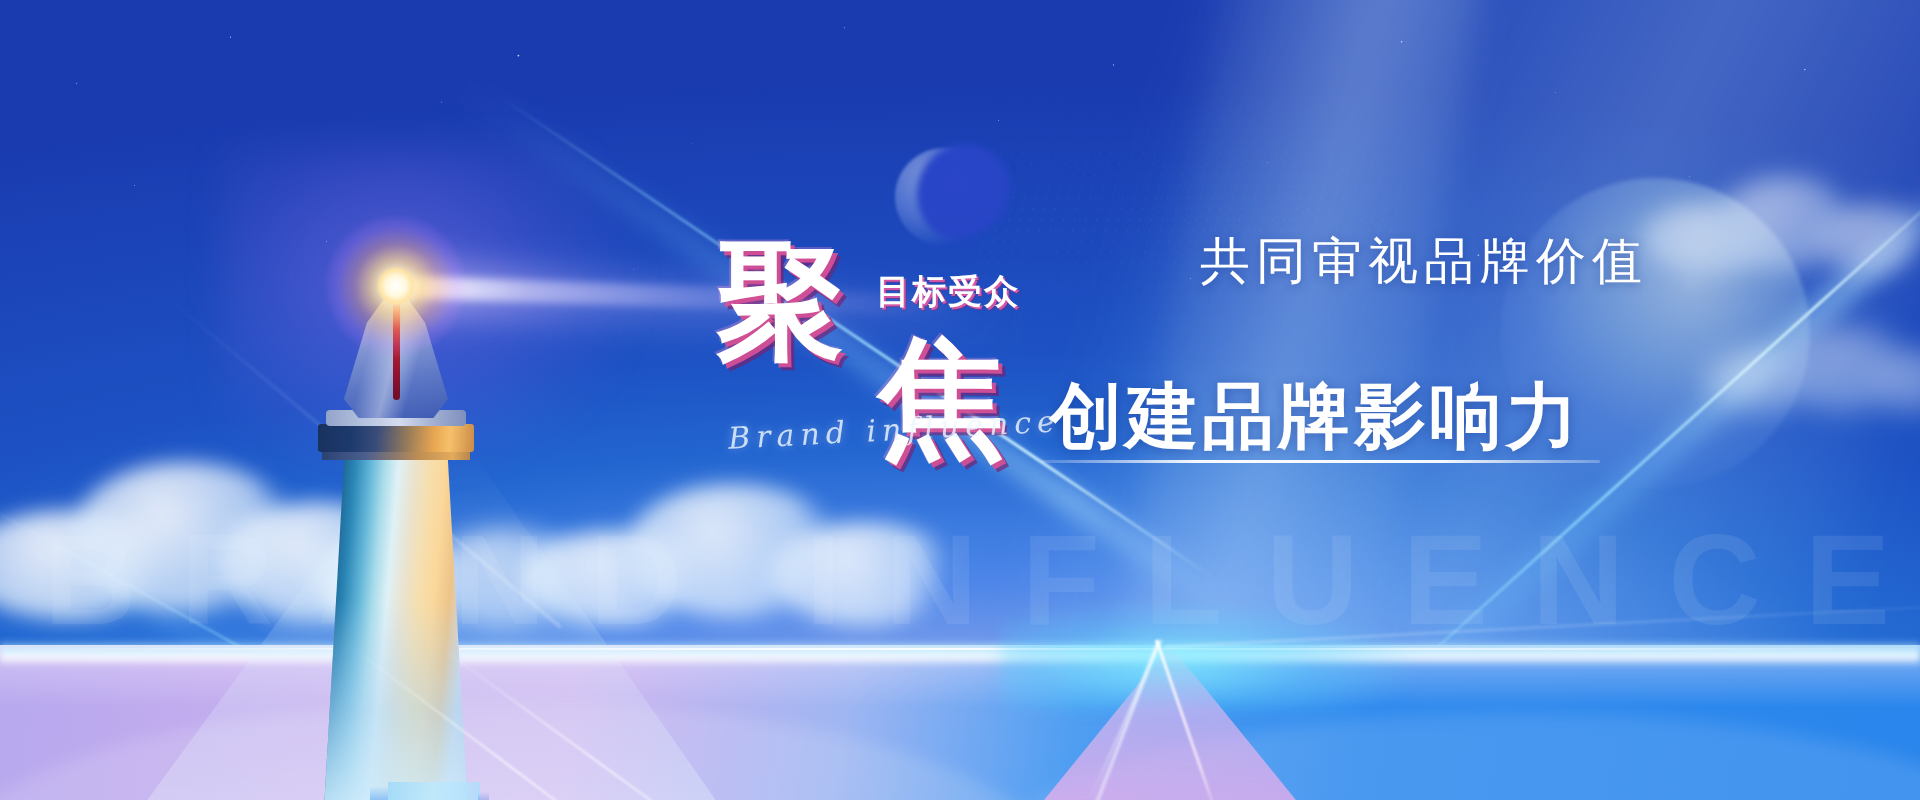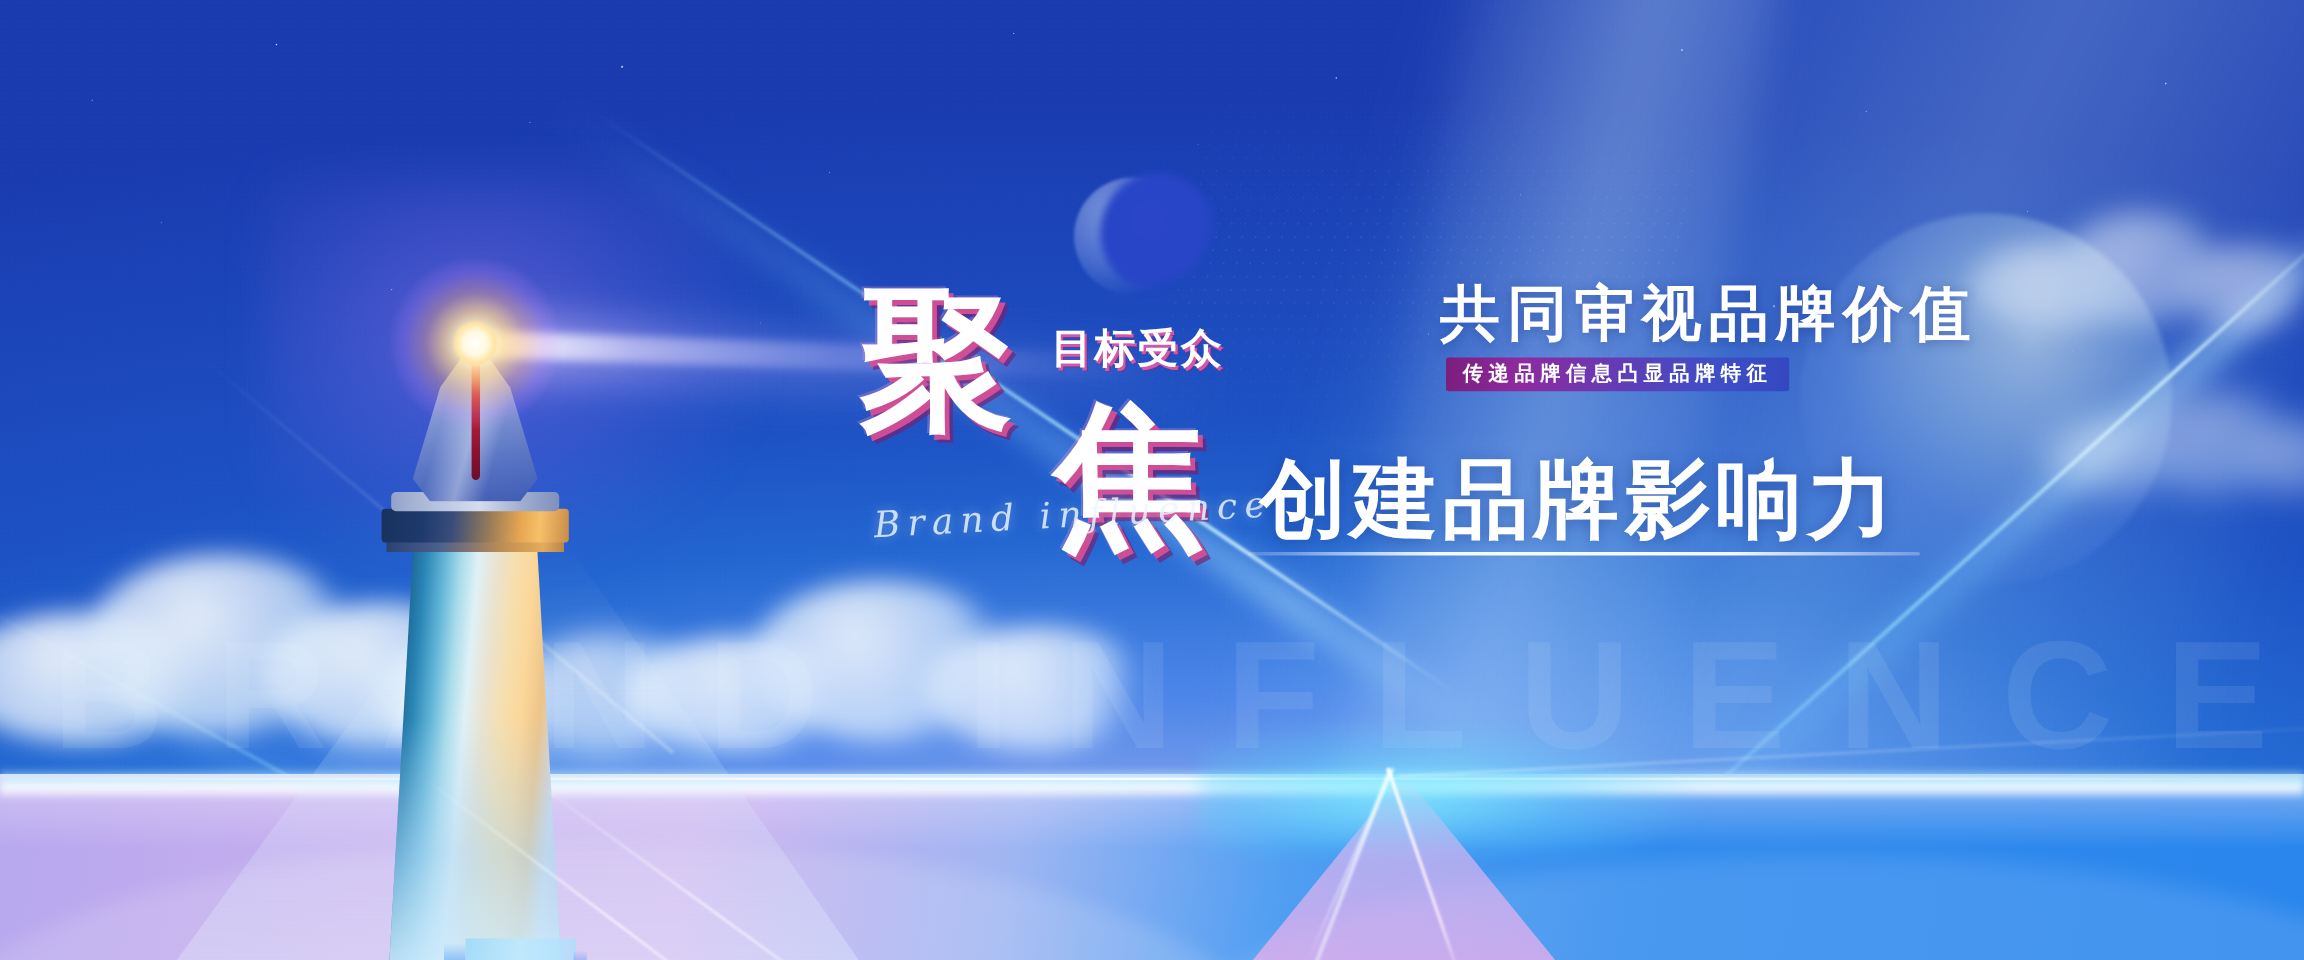--- a/index.html
+++ b/index.html
@@ -372,21 +372,21 @@
   .withyou {
     position:absolute; left:1048px; top:228px;
     font-size:66px; font-weight:700; color:#ffffff; line-height:1;
     letter-spacing:1px;
     text-shadow:0 2px 10px rgba(20,50,140,.45);
   }
 
   
   .line1 {
     position:absolute; left:1200px; top:236px;
-    font-size:50px; font-weight:700; color:#ffffff; line-height:1;
+    font-size:50px; font-weight:400; color:#ffffff; line-height:1;
     letter-spacing:6px;
     text-shadow:0 2px 10px rgba(20,50,140,.45);
   }
 
   
   .badge {
     position:absolute; left:1205px; top:298px;
     height:28px; padding:0 14px;
     display:flex; align-items:center;
     background:linear-gradient(90deg, #7a1f7e 0%, #8e2aa0 22%, #5b3fb8 55%, #3f4fc6 78%, #3348c0 100%);
@@ -519,21 +519,18 @@
   </div>
 
   <div id="copy">
     <div class="ju cjk">聚</div>
     <div class="jiao cjk">焦</div>
     <div class="audience cjk">目标受众</div>
     <div class="script">Brand influence</div>
 
     <div class="line1 cjk">共同审视品牌价值</div>
 
-    <div class="badge">
-      <span class="badge-text cjk">传递品牌信息凸显品牌特征</span>
-    </div>
 
     <div class="line2 cjk">创建品牌影响力</div>
     <div class="rule"></div>
   </div>
 
 </div>
 
 </body></html>

